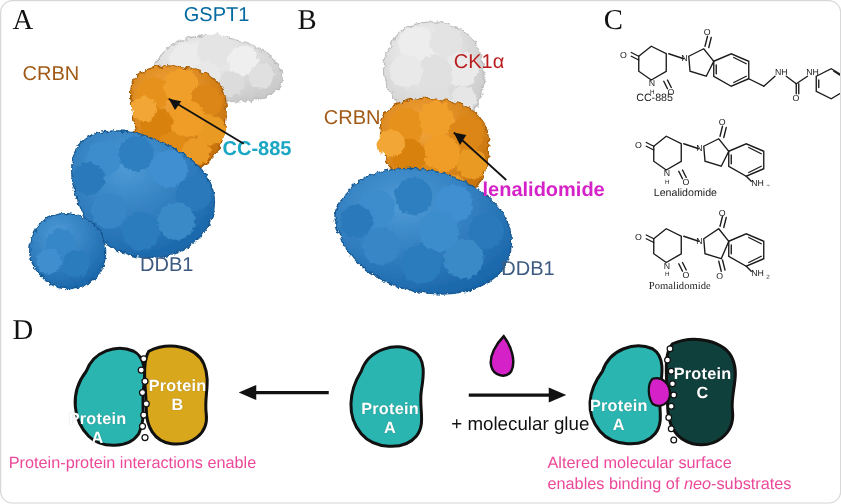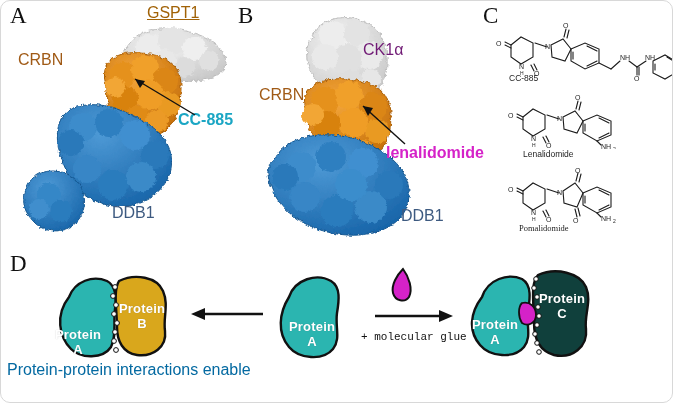--- a/index.html
+++ b/index.html
@@ -21,22 +21,22 @@
   #panelC{position:absolute;left:480px;top:0px;width:193px;height:248px;}
   .chem{position:absolute;}
   .chem-name{position:absolute;font-size:8.5px;color:#1c1c1c;font-family:"Liberation Sans",sans-serif;white-space:nowrap;}
 
   
   #panelD{position:absolute;left:0;top:248px;width:673px;height:155px;}
   .blobwrap{position:absolute;}
   .blob-text{position:absolute;color:#ffffff;font-weight:bold;font-size:13px;text-align:center;
              line-height:15px;letter-spacing:.2px;pointer-events:none;
              text-shadow:0 0 1px rgba(0,0,0,.25);}
-  .cap{position:absolute;font-size:16px;color:#0369a1;line-height:17px;}
-  .glue-cap{position:absolute;font-size:11px;color:#111;white-space:nowrap;font-family:Liberation Mono, monospace;}
+  .cap{position:absolute;font-size:13px;color:#ec4899;line-height:17px;}
+  .glue-cap{position:absolute;font-size:15px;color:#111;white-space:nowrap;}
   .d-arrow{position:absolute;}
 </style>
 </head>
 <body>
 
 <div id="figure">
 
   <div class="panel-letter" style="left:9px;top:2px;">A</div>
 
   <div class="struct" style="left:8px;top:8px;">
@@ -108,21 +108,21 @@
           <circle cx="104" cy="176" r="15" fill="#2b7cbd"></circle>
         <circle cx="78" cy="160" r="14" fill="#3786c6"></circle>
           <circle cx="62" cy="134" r="13" fill="#2a79ba"></circle>
         <circle cx="40" cy="186" r="12" fill="#3687c7"></circle>
           <circle cx="52" cy="202" r="11" fill="#2b7cbd"></circle>
         <circle cx="30" cy="200" r="10" fill="#3f8ecd"></circle>
       </g>
     </svg>
   </div>
 
-  <div class="lbl pa-lbl" style="left:146px;top:3px;color:#a16207;text-decoration:underline;">GSPT1</div>
+  <div class="lbl pa-lbl" style="left:146px;top:3px;color:#0369a1;">GSPT1</div>
   <div class="lbl pa-lbl" style="left:17px;top:50px;color:#a05a16;">CRBN</div>
   <div class="lbl pa-lbl" style="left:177px;top:110px;color:#1ba6c4;font-weight:bold;">CC-885</div>
   <div class="lbl pa-lbl" style="left:111px;top:203px;color:#3d5a80;">DDB1</div>
 
   <svg style="position:absolute;left:120px;top:70px;" width="80" height="48">
     <line x1="74" y1="44" x2="14" y2="8" stroke="#111" stroke-width="1.4"></line>
     <polygon points="14,8 24,10 19,17" fill="#111"></polygon>
   </svg>
 
   <div class="panel-letter" style="left:237px;top:2px;">B</div>
@@ -169,21 +169,21 @@
           <circle cx="138" cy="176" r="14" fill="#2a79ba"></circle>
         <circle cx="120" cy="198" r="16" fill="#3a8ac8"></circle>
           <circle cx="86" cy="202" r="16" fill="#2b7cbd"></circle>
         <circle cx="54" cy="188" r="15" fill="#3786c6"></circle>
           <circle cx="34" cy="168" r="13" fill="#2a79ba"></circle>
         <circle cx="100" cy="176" r="16" fill="#3b8dcc"></circle>
       </g>
     </svg>
   </div>
 
-  <div class="lbl pa-lbl" style="left:362px;top:40px;color:#701a75;">CK1α</div>
+  <div class="lbl pa-lbl" style="left:362px;top:40px;color:#b91c1c;">CK1α</div>
   <div class="lbl pa-lbl" style="left:258px;top:85px;color:#a05a16;">CRBN</div>
   <div class="lbl pa-lbl" style="left:385px;top:143px;color:#d522c8;font-weight:bold;">lenalidomide</div>
   <div class="lbl pa-lbl" style="left:400px;top:206px;color:#3d5a80;">DDB1</div>
 
   <svg style="position:absolute;left:352px;top:95px;" width="58" height="52">
     <line x1="52" y1="48" x2="10" y2="10" stroke="#111" stroke-width="1.4"></line>
     <polygon points="10,10 20,12 15,20" fill="#111"></polygon>
   </svg>
 
   <div id="panelC">
@@ -374,15 +374,19 @@
       <span>A</span>
     </div>
     <div class="blob-text" style="left:528px;top:42px;width:66px;">
       <span>Protein</span><br>
       <span>C</span>
     </div>
 
     <div class="cap" style="left:6px;top:112px;">
       <span>Protein-protein interactions enable</span><br>
     </div>
+    <div class="cap" style="left:437px;top:112px;">
+      <span>Altered molecular surface</span><br>
+      <span>enables binding of </span><i>neo</i><span>-substrates</span>
+    </div>
   </div>
 
 </div>
 
 </body></html>

